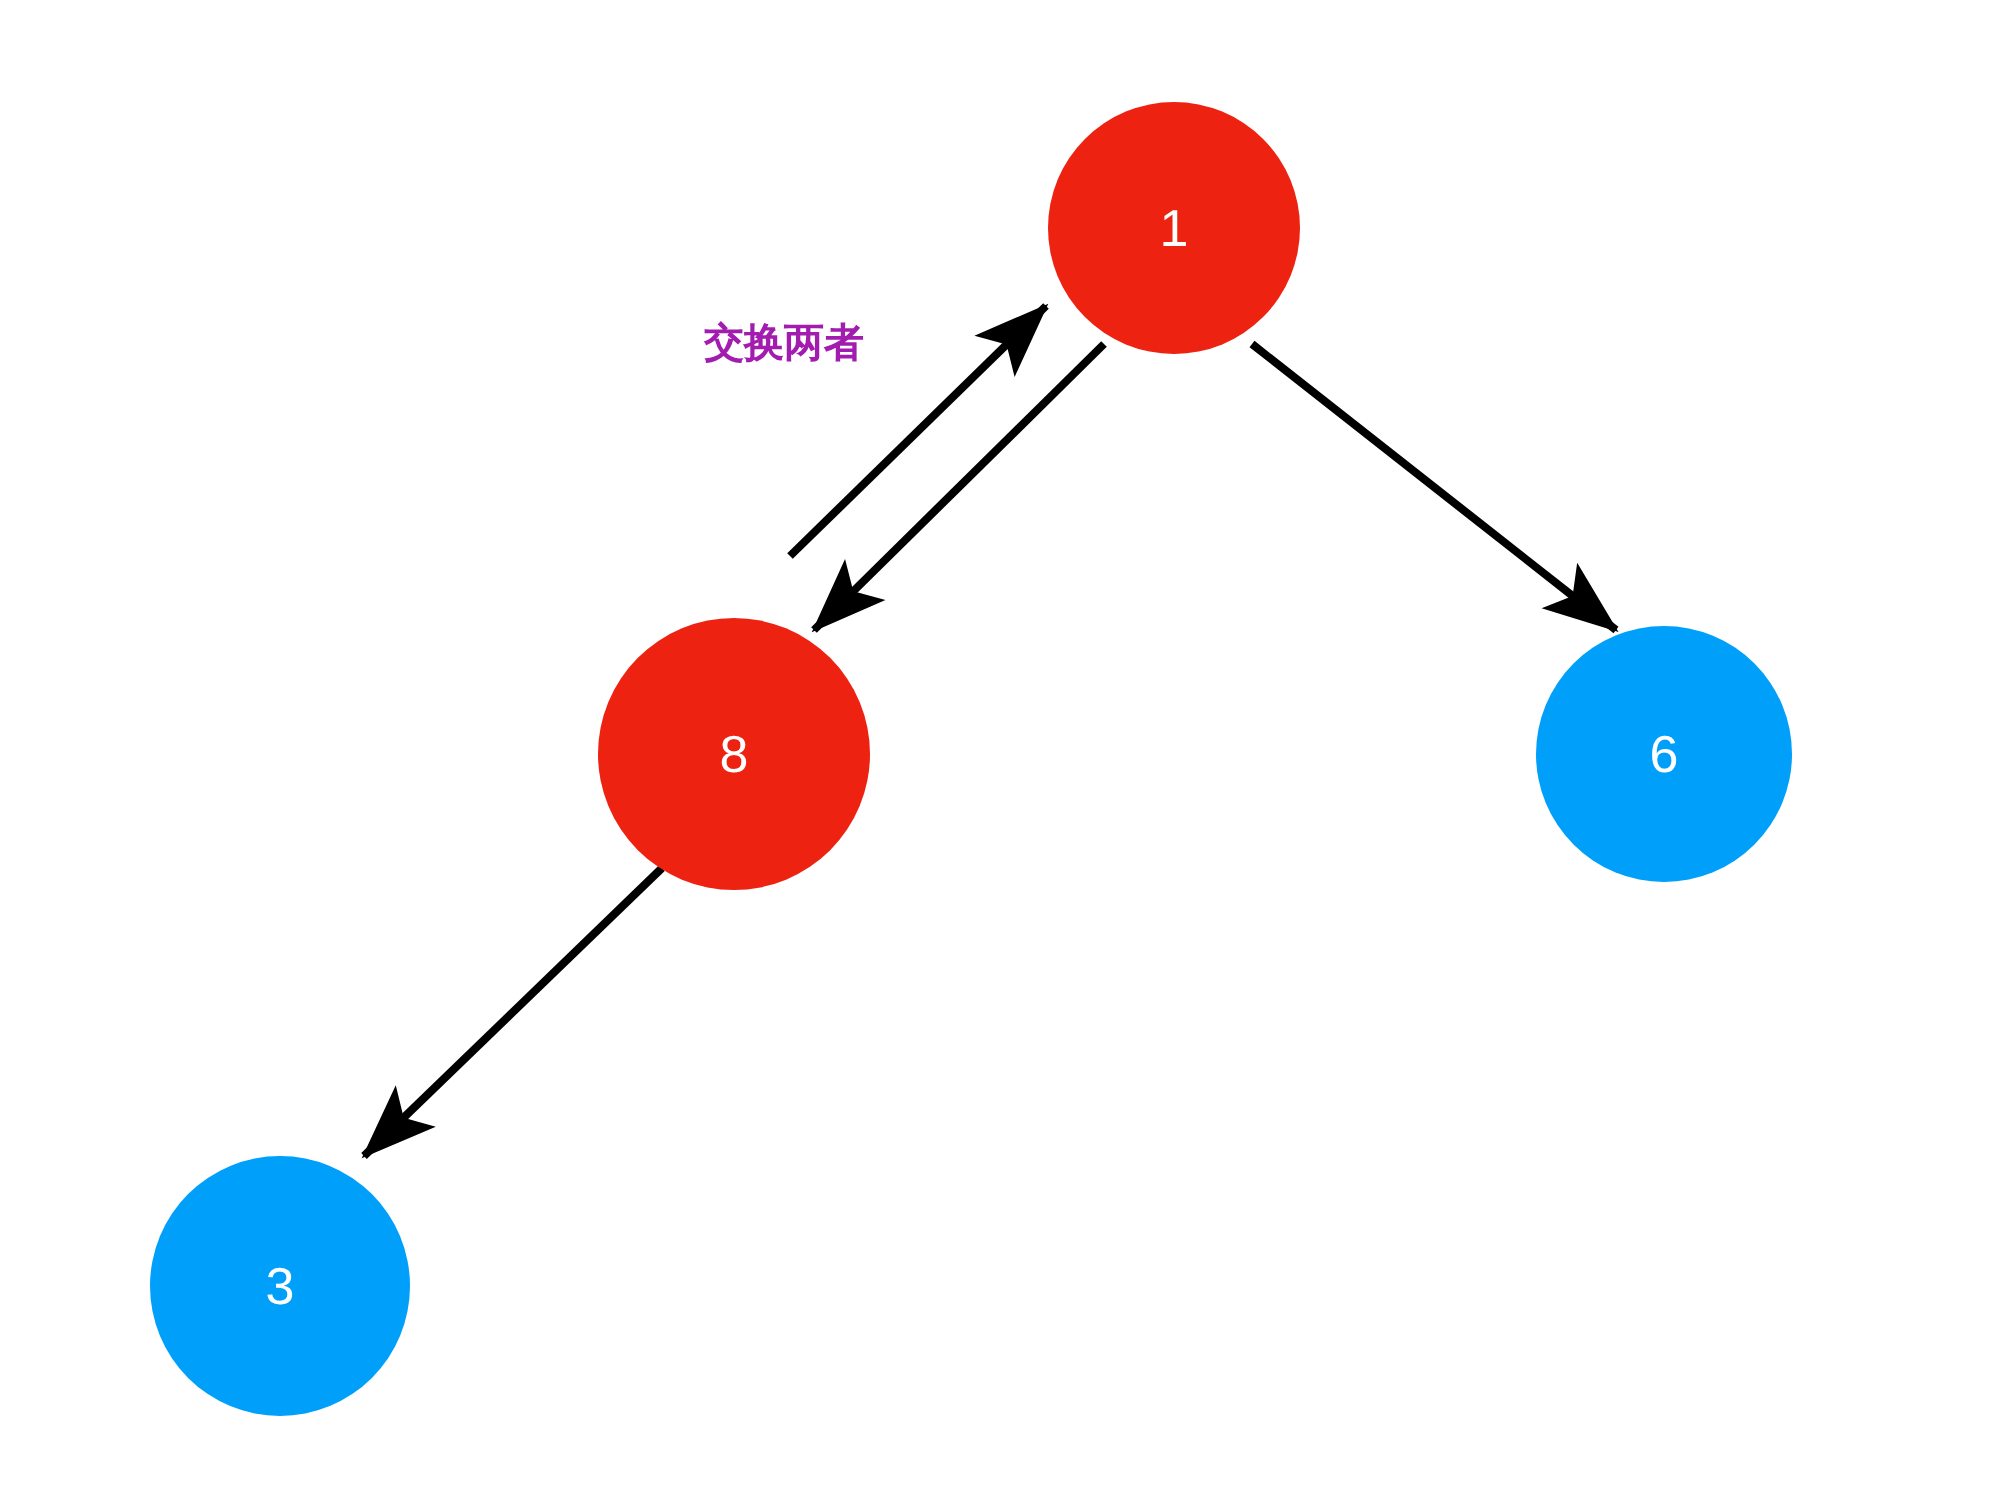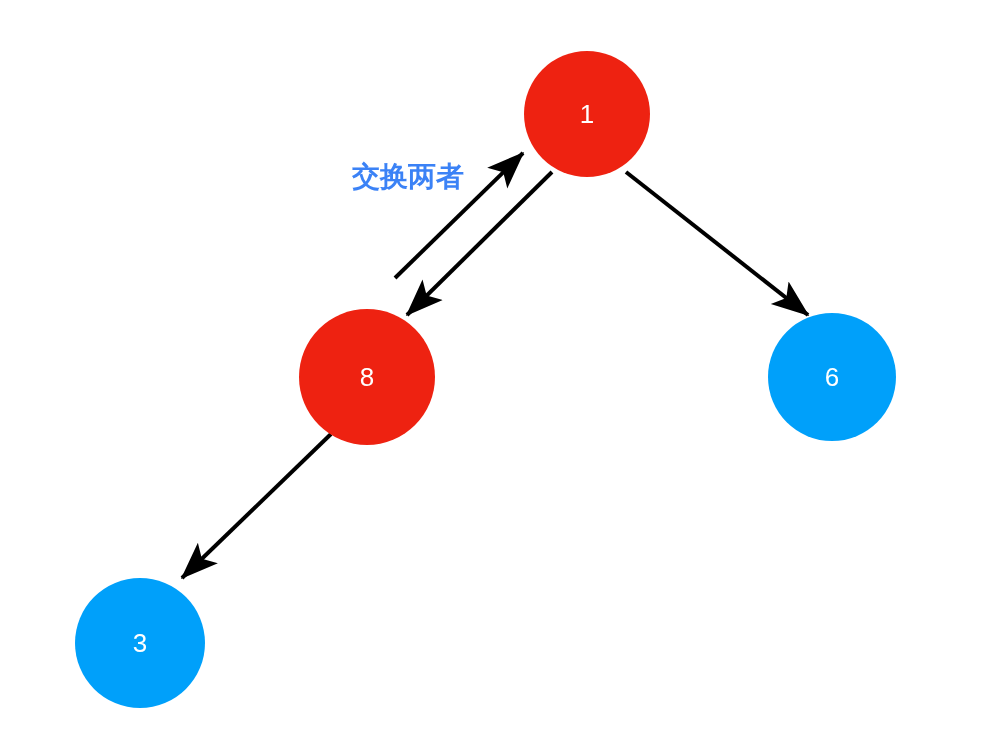--- a/index.html
+++ b/index.html
@@ -79,15 +79,15 @@
   </div>
 
   <div class="node" style="left: 768px; top: 313px; width: 128px; height: 128px; background: rgb(0, 160, 250);">
     <span>6</span>
   </div>
 
   <div class="node" style="left: 75px; top: 578px; width: 130px; height: 130px; background: rgb(0, 160, 250);">
     <span>3</span>
   </div>
 
-  <div class="swap-label" style="left: 352px; top: 158px; font-size: 28px; font-weight: bold; color: #3b82f6;">交换两者</div>
+  <div class="swap-label" style="left: 352px; top: 158px; font-size: 20px; font-weight: bold; color: #a21caf;">交换两者</div>
 
 </div>
 
 </body></html>

